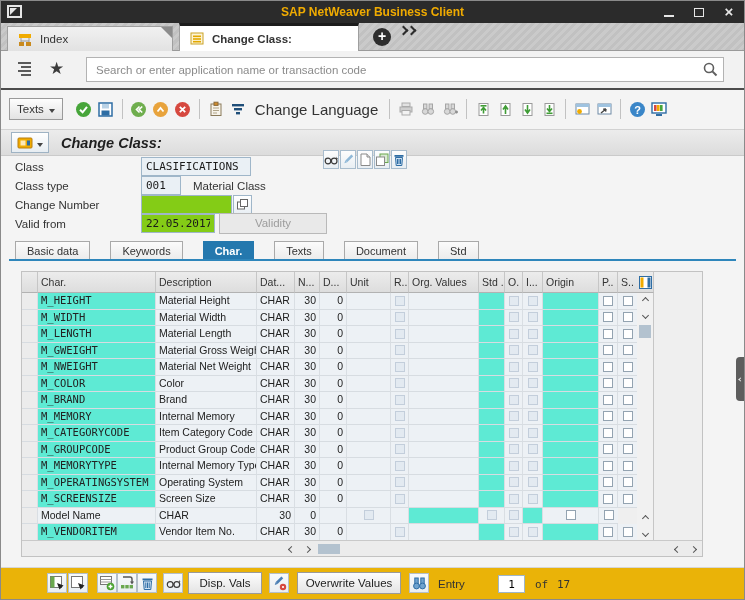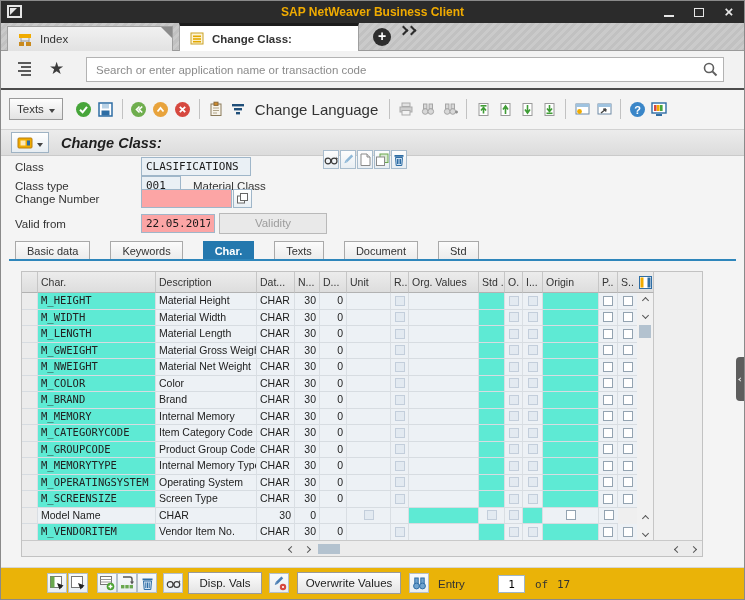--- a/index.html
+++ b/index.html
@@ -67,21 +67,21 @@
   .hb-btn { width:38px; height:21px; border:1px solid #9fb3c4; background:linear-gradient(#ffffff,#e7edf2);
     display:flex; align-items:center; justify-content:center; gap:4px; }
   .page-title { font-size:14.5px; font-weight:bold; font-style:italic; color:#1f1f1f; }
 
   
   .form-row { position:absolute; left:14px; height:19px; display:flex; align-items:center; font-size:11.5px; color:#333; }
   .f-label { width:126px; }
   .f-input { height:19px; border:1px solid #9fb6c9; font-family:"DejaVu Sans Mono",monospace;
     font-size:11px; padding:0 4px; color:#1a1a1a; }
   .f-ro { background:#eaf0f5; }
-  .f-ed { background:#fca5a5; }
+  .f-ed { background:#84cc16; }
   .f-desc { margin-left:12px; }
   .sel-btn { width:19px; height:19px; margin-left:1px; border:1px solid #9fb6c9;
     background:linear-gradient(#fff,#e9eff4); display:flex; align-items:center; justify-content:center; }
   .validity-btn { position:absolute; left:218px; top:212px; width:108px; height:21px; background:#e9e9e9;
     border:1px solid #b9b9b9; color:#9d9d9d; font-size:11.5px; text-align:center; line-height:19px; }
   .form-icons { position:absolute; left:322px; top:149px; display:flex; gap:1px; }
   .fi-btn { width:16px; height:19px; border:1px solid #a8bccd; background:linear-gradient(#fdfdfd,#e8eef3);
     display:flex; align-items:center; justify-content:center; }
 
   
@@ -347,21 +347,21 @@
 
 <div class="form-row" style="top:156px;">
   <span class="f-label">Class</span>
   <input class="f-input f-ro" style="width: 110px;" value="CLASIFICATIONS">
 </div>
 <div class="form-row" style="top:175px;">
   <span class="f-label">Class type</span>
   <input class="f-input f-ro" style="width: 40px;" value="001">
   <span class="f-desc">Material Class</span>
 </div>
-<div class="form-row" style="top:188px;">
+<div class="form-row" style="top:194px;">
   <span class="f-label">Change Number</span>
   <input class="f-input f-ed" style="width: 91px;" value="">
   <span class="sel-btn">
     <svg width="13" height="13">
         <rect x="1.5" y="4" width="7" height="7" fill="#fff" stroke="#666"></rect>
         <rect x="4.5" y="1.5" width="7" height="7" fill="#fff" stroke="#666"></rect>
       </svg>
   </span>
 </div>
 <div class="form-row" style="top:213px;">
@@ -769,21 +769,21 @@
           <span class="cb"></span>
         </div>
     <div class="td bg-l cbcell" style="border-right:none;">
           <span class="cb"></span>
         </div>
   </div>
 
   <div class="tgrid">
     <div class="td bg-sel"></div>
     <div class="td bg-w mono">M_SCREENSIZE</div>
-    <div class="td bg-l">Screen Type</div>
+    <div class="td bg-l">Screen Size</div>
     <div class="td bg-l">CHAR</div>
     <div class="td bg-l num">30</div>
     <div class="td bg-l num">0</div>
     <div class="td bg-l"></div>
     <div class="td bg-l cbcell">
           <span class="cb dis"></span>
         </div>
     <div class="td bg-l"></div>
     <div class="td bg-w"></div>
     <div class="td bg-l cbcell">

